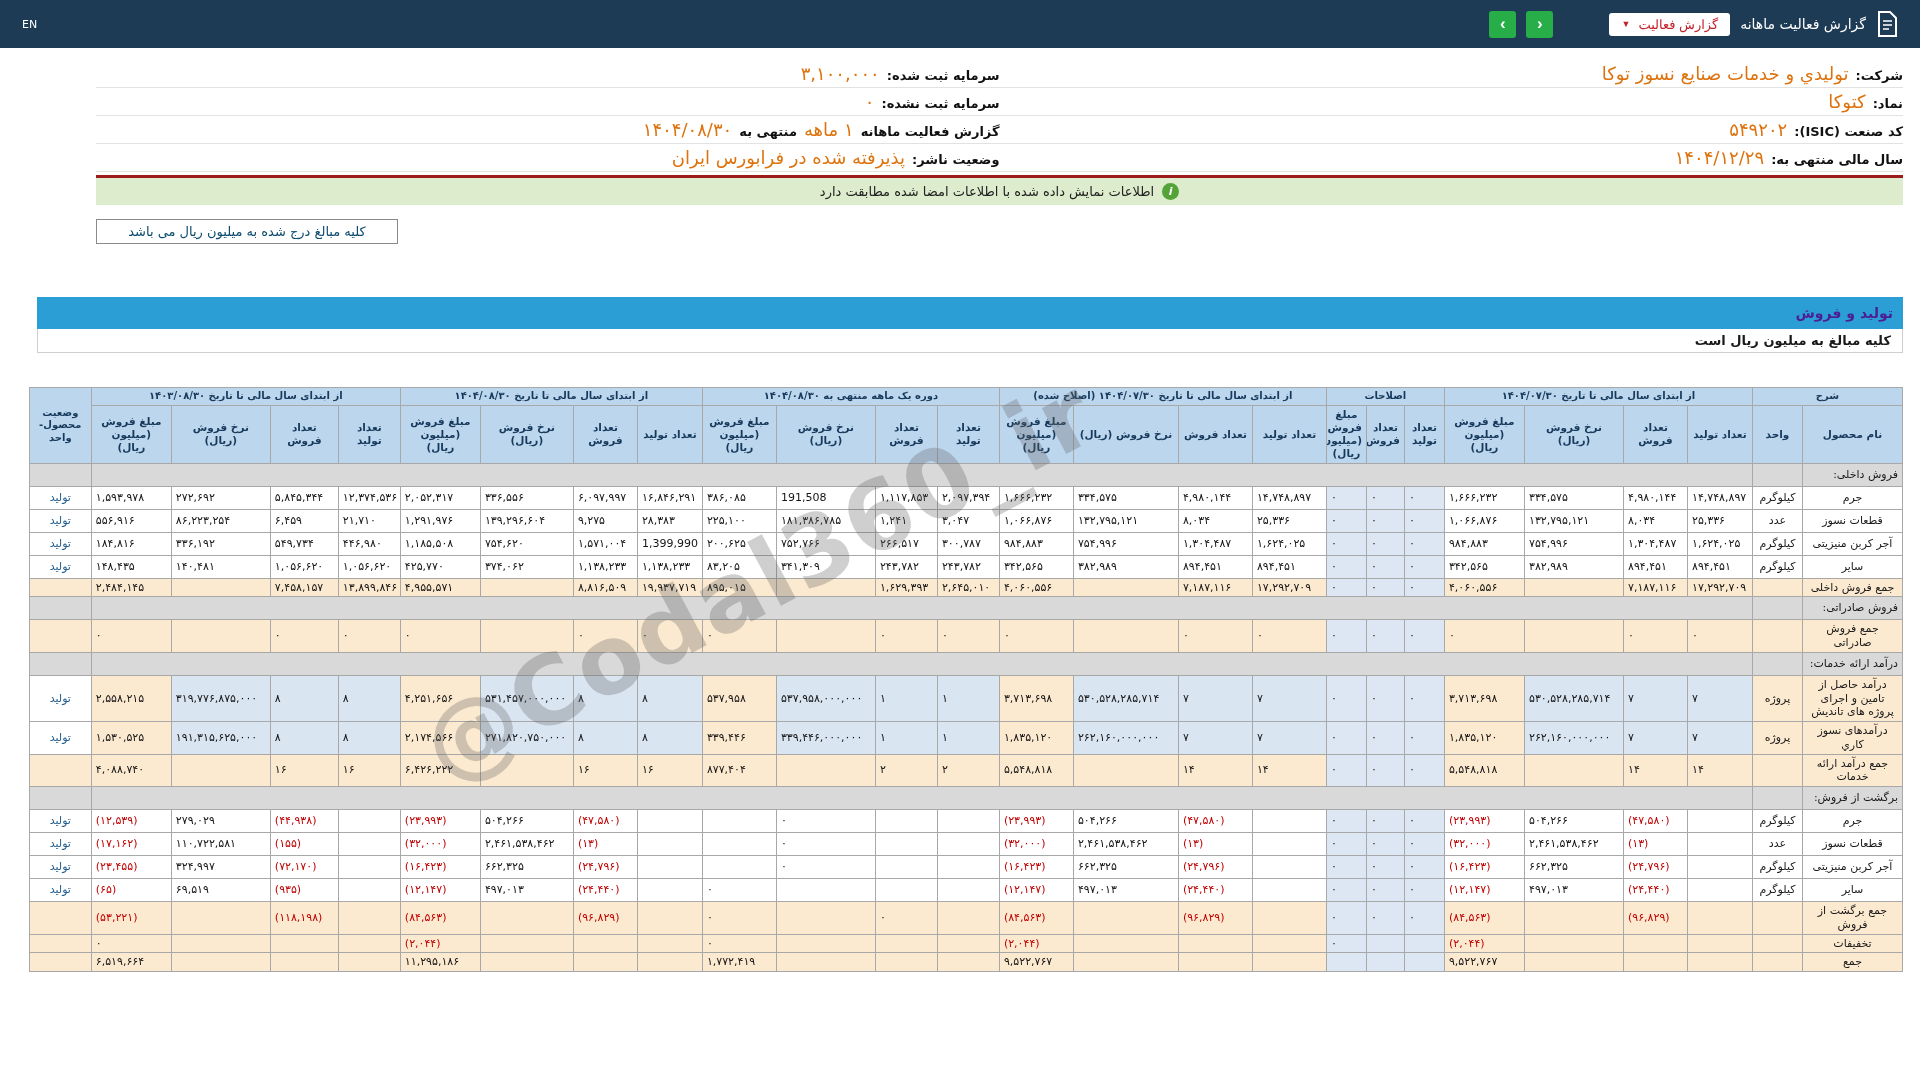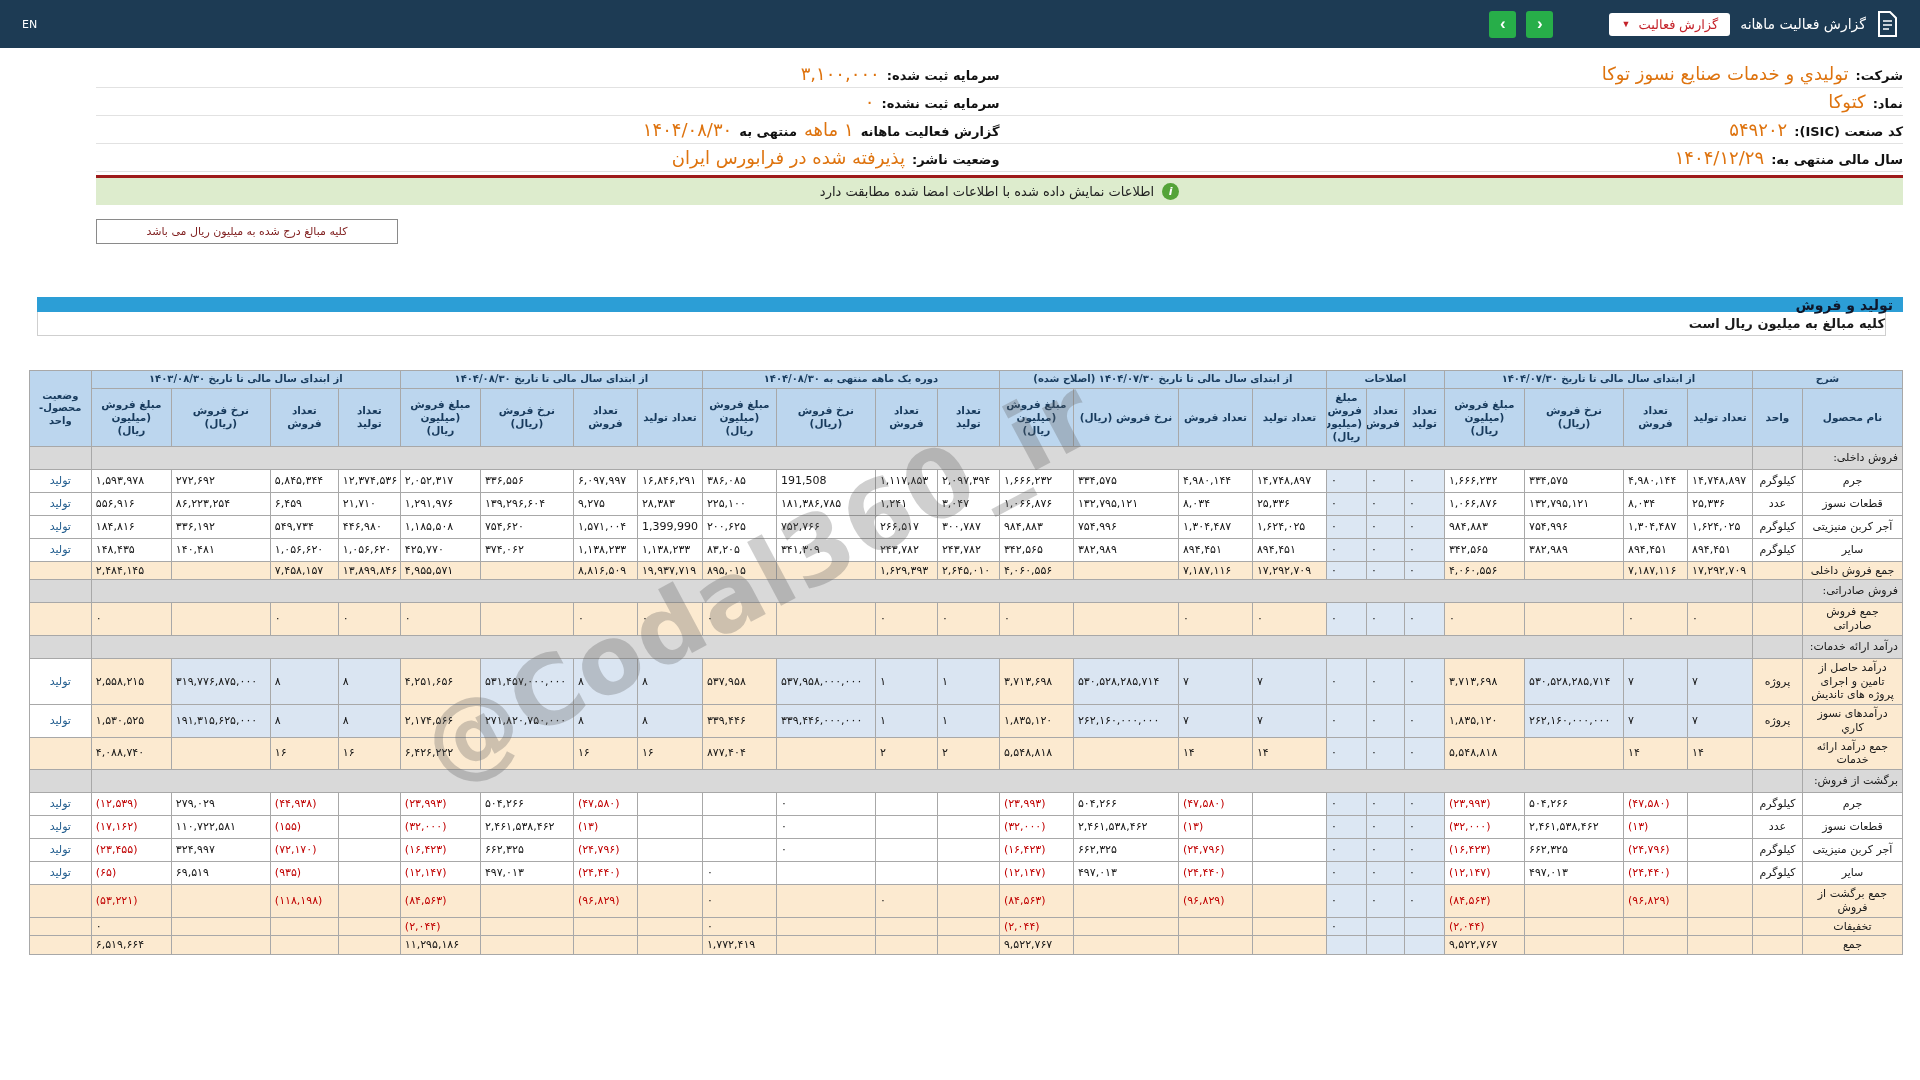--- a/index.html
+++ b/index.html
@@ -26,26 +26,26 @@
   .info-half{flex:1;display:flex;gap:7px;align-items:baseline;flex-wrap:nowrap}
   .lbl{font-weight:bold;font-size:13px;color:#111;white-space:nowrap}
   .val{font-size:18px;color:#de730e;white-space:nowrap}
 
   .redline{height:3px;background:#9e1b1b;margin:3px 17px 0 96px}
   .greenbar{margin:0 17px 0 96px;background:#ddeccd;height:27px;display:flex;align-items:center;
             justify-content:center;gap:8px;font-size:13px;color:#222}
   .info-badge{width:17px;height:17px;border-radius:50%;background:#54a338;color:#fff;font-weight:bold;
               font-size:11px;display:flex;align-items:center;justify-content:center;font-style:italic;flex:0 0 auto}
   .notebox{width:302px;height:25px;margin:14px auto 0 96px;border:1px solid #8a8a8a;
-           display:flex;align-items:center;justify-content:center;font-size:11px;color:#7f1d1d}
-
-  .bluebar{margin:53px 17px 0 37px;height:15px;background:#2c9ed6;color:#0f172a;font-weight:bold;
+           display:flex;align-items:center;justify-content:center;font-size:13px;color:#0c4a6e}
+
+  .bluebar{margin:53px 17px 0 37px;height:32px;background:#2c9ed6;color:#4c1d95;font-weight:bold;
            font-size:14px;display:flex;align-items:center;padding:0 10px}
-  .subtitle{margin:0 34px 0 37px;height:24px;border:1px solid #cfcfcf;border-top:none;
-            display:flex;align-items:center;padding:0 0;font-weight:bold;font-size:13px;background:#fff}
+  .subtitle{margin:0 17px 0 37px;height:24px;border:1px solid #cfcfcf;border-top:none;
+            display:flex;align-items:center;padding:0 11px;font-weight:bold;font-size:13px;background:#fff}
 
   
   table{border-collapse:collapse;table-layout:fixed;width:1866px;margin:34px 17px 0 37px}
   th,td{border:1px solid #a8a8a8;vertical-align:middle;padding:2px 4px;line-height:1.25;overflow:hidden}
   thead th{background:#bcd6ee;color:#173a5c;font-weight:bold;text-align:center;font-size:10px}
   .hr1 th{height:18px}
   .hr2 th{height:56px;font-size:10.5px}
   tbody td{background:#fff;font-size:11px}
   tr.row-p td,tr.row-section td{height:23px}
   td.num{text-align:left;direction:ltr;color:#141414}

